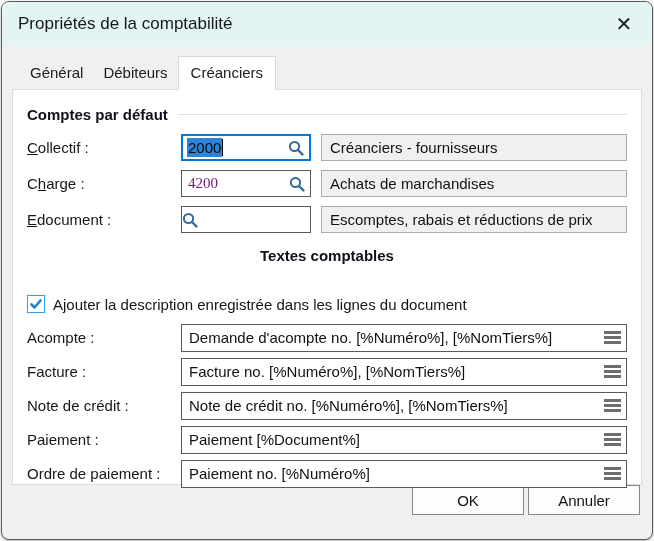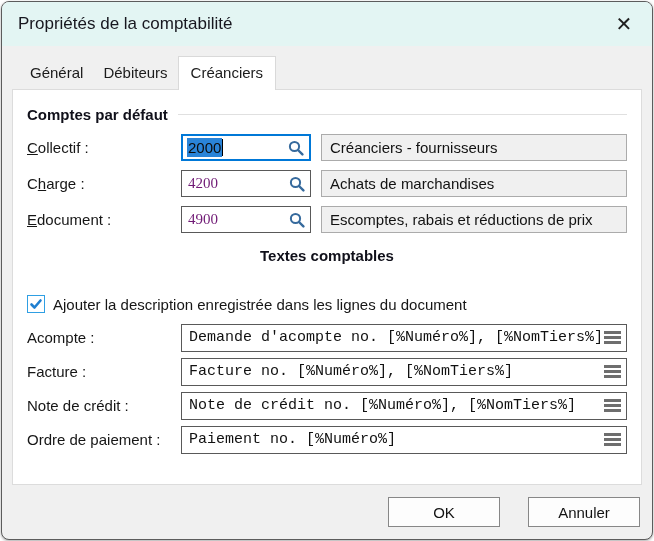--- a/index.html
+++ b/index.html
@@ -82,28 +82,28 @@
     display:flex;align-items:center;justify-content:center;flex:0 0 auto;
   }
   .chk-lbl{margin-left:8px;font-size:15px;color:#161616;}
   
   .txt-field{
     flex:1;height:28px;box-sizing:border-box;border:1px solid #595959;background:#fff;
     display:flex;align-items:center;
   }
   .txt-field input{
     border:none;outline:none;flex:1;min-width:0;font-size:15px;
-    font-family:Liberation Mono, monospace;color:#111;padding:0 4px 0 7px;background:transparent;
+    font-family:Liberation Sans, sans-serif;color:#111;padding:0 4px 0 7px;background:transparent;
   }
   .burger{flex:0 0 auto;margin-right:5px;display:flex;flex-direction:column;gap:2px;}
   .burger i{display:block;width:17px;height:3px;background:#6e6e6e;}
   
   .footer{
-    flex:1;display:flex;align-items:center;justify-content:flex-end;
-    gap:28px;padding-right:12px;border-radius:19px;
+    flex:1;display:flex;justify-content:flex-end;
+    gap:4px;padding-right:12px;border-radius:19px;
   }
   .btn{
     width:112px;height:30px;box-sizing:border-box;background:#fdfdfd;border:1px solid #878787;
     font-size:15px;color:#121212;display:flex;align-items:center;justify-content:center;
     font-family:"Liberation Sans", sans-serif;cursor:default;
   }
 </style>
 </head>
 <body>
 
@@ -155,21 +155,20 @@
               <line x1="10" y1="10" x2="14.4" y2="14.4" stroke="#366a9d" stroke-width="2.4" stroke-linecap="round"></line>
             </svg>
         </span>
       </div>
       <div class="ro-field">Achats de marchandises</div>
     </div>
 
     <div class="row">
       <span class="lbl"><span></span><u>E</u><span>document :</span></span>
       <div class="acct-field">
-        <input value="4900" style="">
         <span class="mag">
           <svg width="16" height="16" viewBox="0 0 16 16">
               <circle cx="6.5" cy="6.5" r="4.6" fill="none" stroke="#366a9d" stroke-width="2"></circle>
               <line x1="10" y1="10" x2="14.4" y2="14.4" stroke="#366a9d" stroke-width="2.4" stroke-linecap="round"></line>
             </svg>
         </span>
       </div>
       <div class="ro-field">Escomptes, rabais et réductions de prix</div>
     </div>
 
@@ -216,20 +215,31 @@
       <div class="txt-field">
         <input value="Note de crédit no. [%Numéro%], [%NomTiers%]" style="">
         <span class="burger">
             <i></i>
             <i></i>
             <i></i>
           </span>
       </div>
     </div>
 
+    <div class="row" style="margin-top:7px;">
+      <span class="lbl">Paiement :</span>
+      <div class="txt-field">
+        <input value="Paiement [%Document%]" style="">
+        <span class="burger">
+            <i></i>
+            <i></i>
+            <i></i>
+          </span>
+      </div>
+    </div>
 
     <div class="row" style="margin-top:7px;">
       <span class="lbl">Ordre de paiement :</span>
       <div class="txt-field">
         <input value="Paiement no. [%Numéro%]" style="">
         <span class="burger">
             <i></i>
             <i></i>
             <i></i>
           </span>

